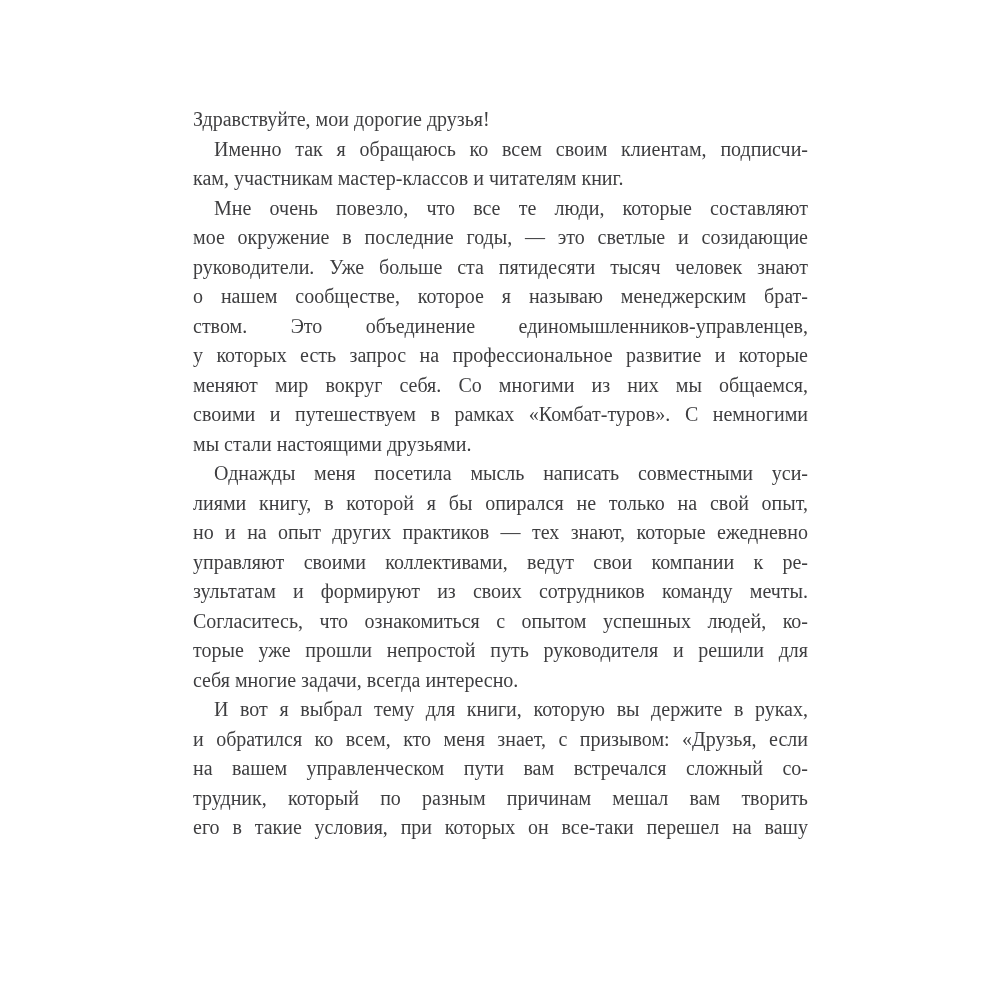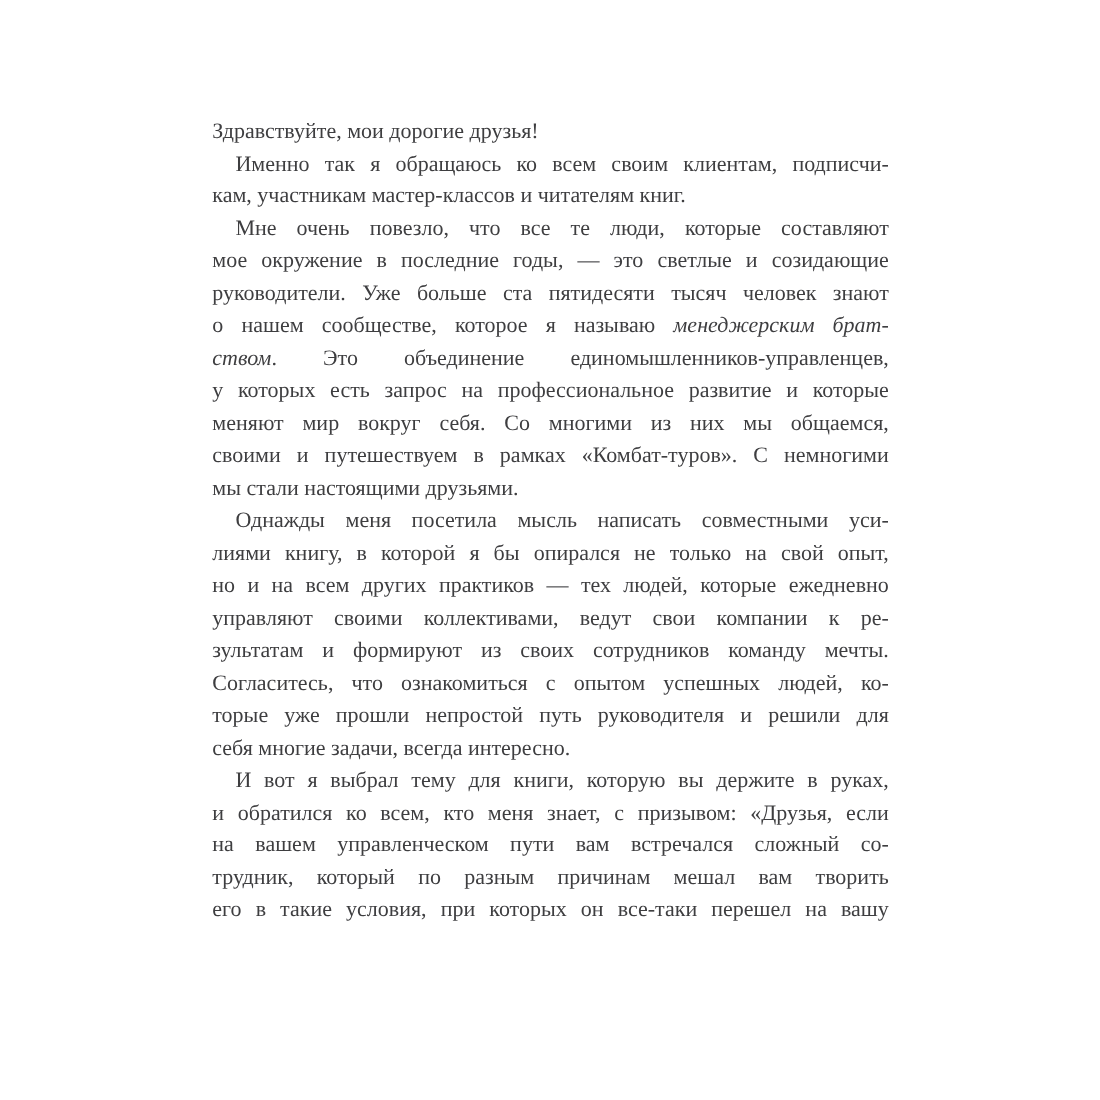--- a/index.html
+++ b/index.html
@@ -36,21 +36,21 @@
     white-space: normal;
   }
   .line.just {
     text-align: justify;
     text-align-last: justify;
     text-justify: inter-word;
   }
   .line.indent {
     text-indent: 21px;
   }
-  .italic { font-style: italic; }
+  .italic { }
   .bold   { font-weight: normal; }
 </style>
 </head>
 <body>
 
 <div class="book-page" style="background: rgb(255, 255, 255);">
   <div class="text-block" style="color: rgb(62, 62, 64);">
       <div class="line"><span>Здравствуйте, мои дорогие друзья!</span></div>
       <div class="line just indent"><span>Именно так я обращаюсь ко всем своим клиентам, подписчи-</span></div>
       <div class="line"><span>кам, участникам мастер-классов и читателям книг.</span></div>
@@ -58,21 +58,21 @@
       <div class="line just"><span>мое окружение в последние годы, — это светлые и созидающие</span></div>
       <div class="line just"><span>руководители. Уже больше ста пятидесяти тысяч человек знают</span></div>
       <div class="line just"><span>о нашем сообществе, которое я называю </span><span class="italic">менеджерским брат-</span></div>
       <div class="line just"><span class="italic">ством</span><span>. Это объединение единомышленников-управленцев,</span></div>
       <div class="line just"><span>у которых есть запрос на профессиональное развитие и которые</span></div>
       <div class="line just"><span>меняют мир вокруг себя. Со многими из них мы общаемся,</span></div>
       <div class="line just"><span>своими и путешествуем в рамках «Комбат-туров». С немногими</span></div>
       <div class="line"><span>мы стали настоящими друзьями.</span></div>
       <div class="line just indent"><span>Однажды меня посетила мысль написать совместными уси-</span></div>
       <div class="line just"><span>лиями книгу, в которой я бы опирался не только на свой опыт,</span></div>
-      <div class="line just"><span>но и на всем других практиков — тех людей, которые ежедневно</span></div>
+      <div class="line just"><span>но и на опыт других практиков — тех знают, которые ежедневно</span></div>
       <div class="line just"><span>управляют своими коллективами, ведут свои компании к ре-</span></div>
       <div class="line just"><span>зультатам и формируют из своих сотрудников </span><span class="bold">команду мечты</span><span>.</span></div>
       <div class="line just"><span>Согласитесь, что ознакомиться с опытом успешных людей, ко-</span></div>
       <div class="line just"><span>торые уже прошли непростой путь руководителя и решили для</span></div>
       <div class="line"><span>себя многие задачи, всегда интересно.</span></div>
       <div class="line just indent"><span>И вот я выбрал тему для книги, которую вы держите в руках,</span></div>
       <div class="line just"><span>и обратился ко всем, кто меня знает, с призывом: «Друзья, если</span></div>
       <div class="line just"><span>на вашем управленческом пути вам встречался сложный со-</span></div>
       <div class="line just"><span>трудник, который по разным причинам мешал вам творить</span></div>
       <div class="line just"><span>его в такие условия, при которых он все-таки перешел на вашу</span></div>

